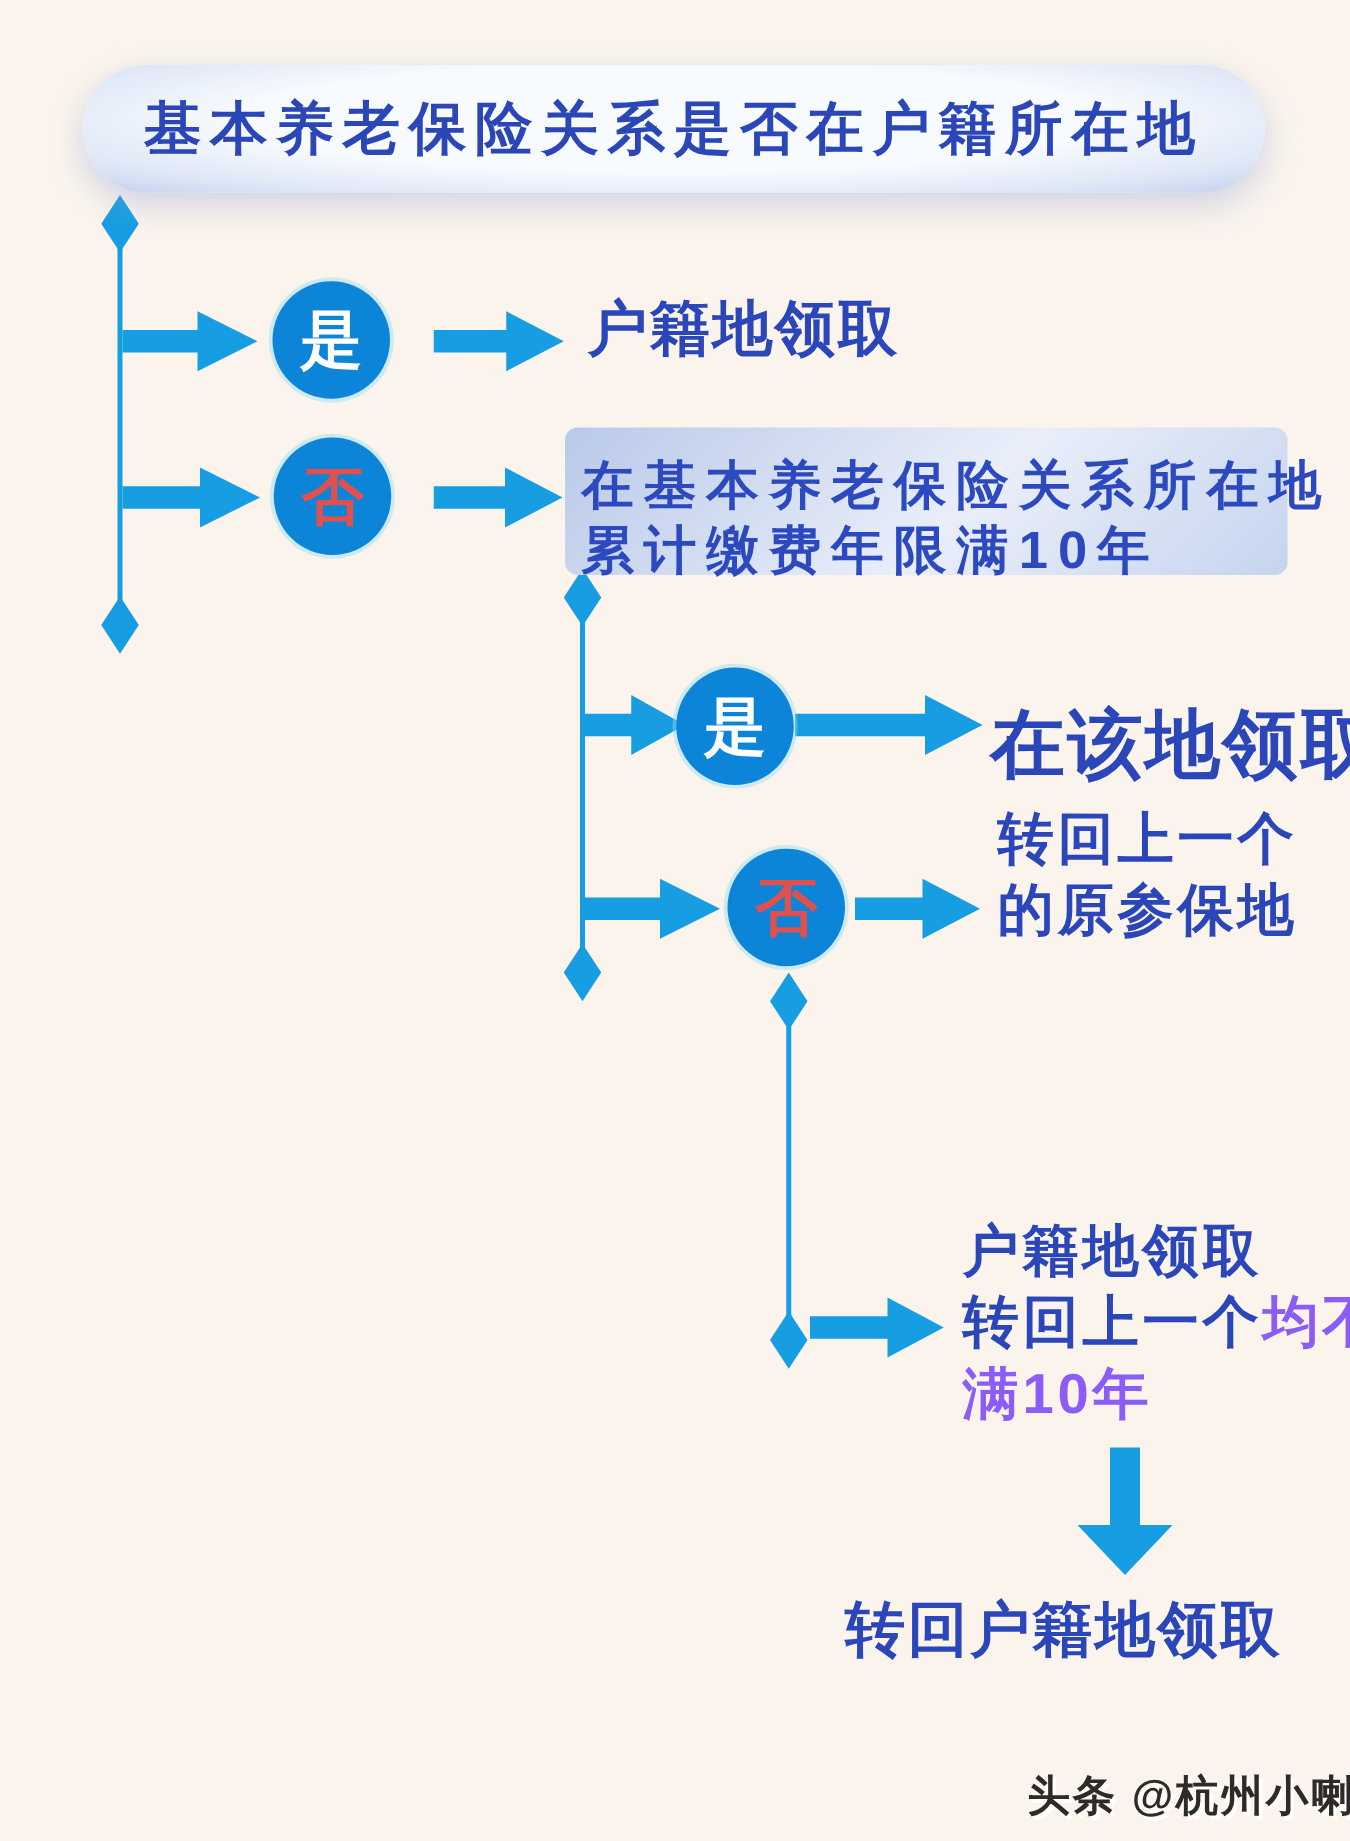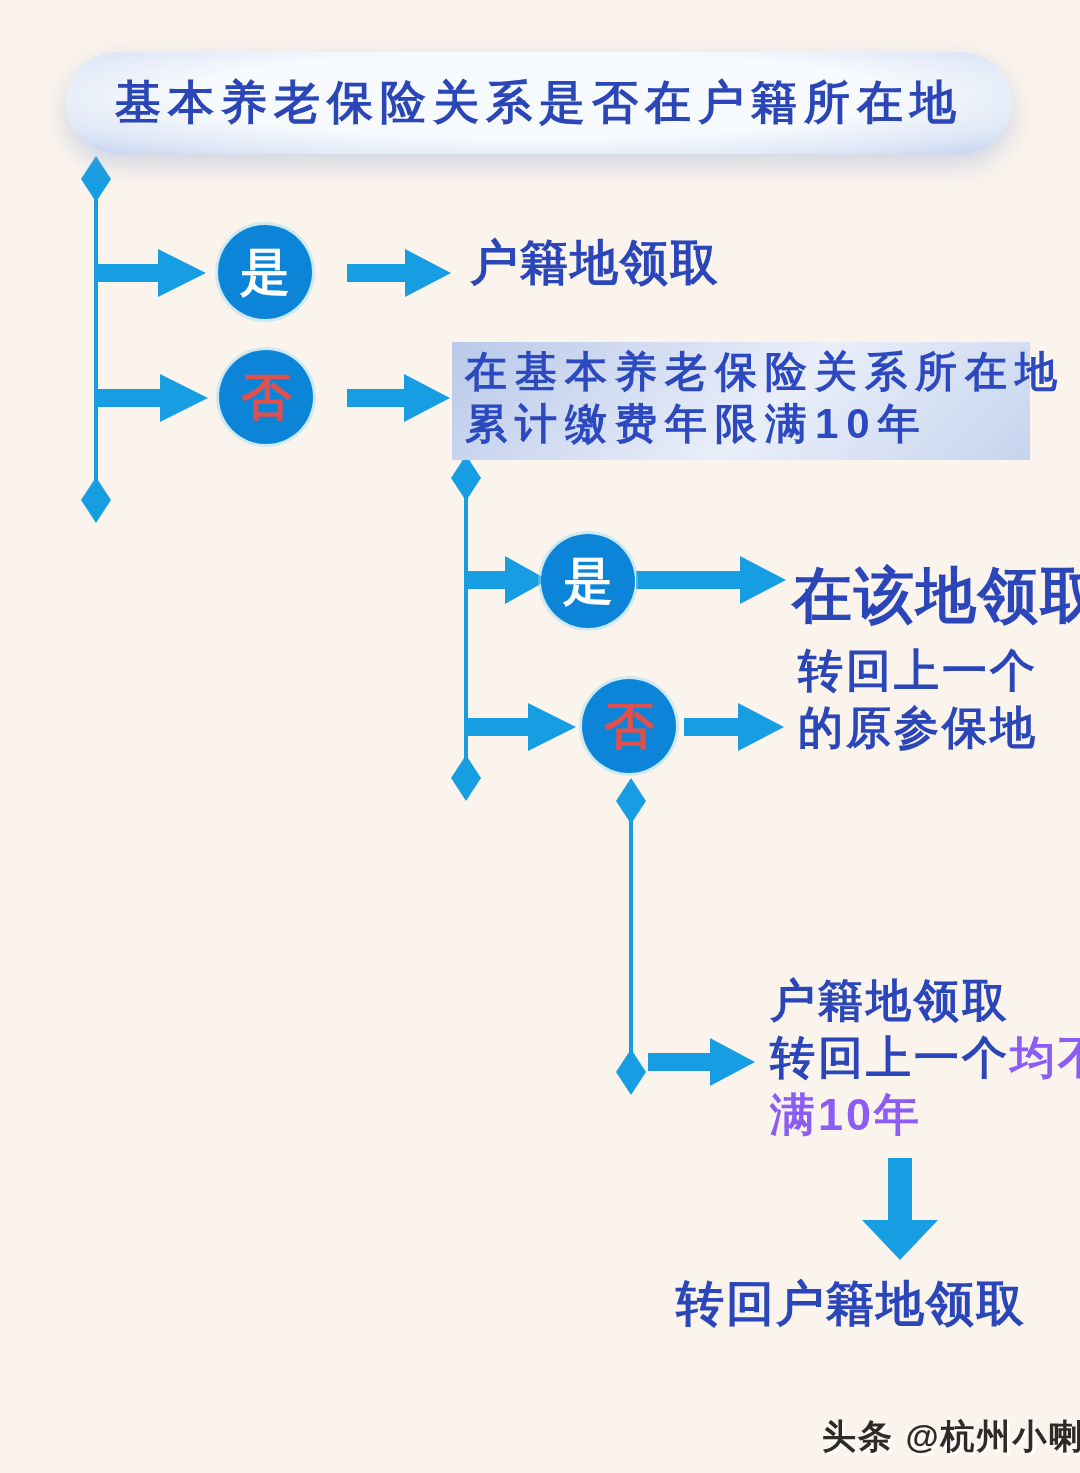--- a/index.html
+++ b/index.html
@@ -38,22 +38,22 @@
     box-shadow:0 0 0 3px rgba(150,220,248,.45);
     display:flex;align-items:center;justify-content:center;
   }
   .node span{font-size:50px;font-weight:800;line-height:1;}
   .node .yes{color:#ffffff;}
   .node .no{color:#e0504c;}
   
   .cond-box{
     position:absolute;left:452px;top:342px;width:578px;height:118px;
     background:linear-gradient(135deg,#b9c9e9 0%,#e9eef9 55%,#c5d4ee 100%);
-    border-radius:0;
-    padding:4px 0 0 13px;box-sizing:border-box;
+    border-radius:10px;
+    padding:20px 0 0 13px;box-sizing:border-box;
   }
   .cond-box div{
     color:#2c49c0;font-size:42px;font-weight:800;
     letter-spacing:8px;line-height:52px;white-space:nowrap;
   }
   
   .blue-text{
     position:absolute;color:#2b46b8;font-weight:800;white-space:nowrap;
   }
   .multi{line-height:57px;font-size:45px;letter-spacing:3px;}

